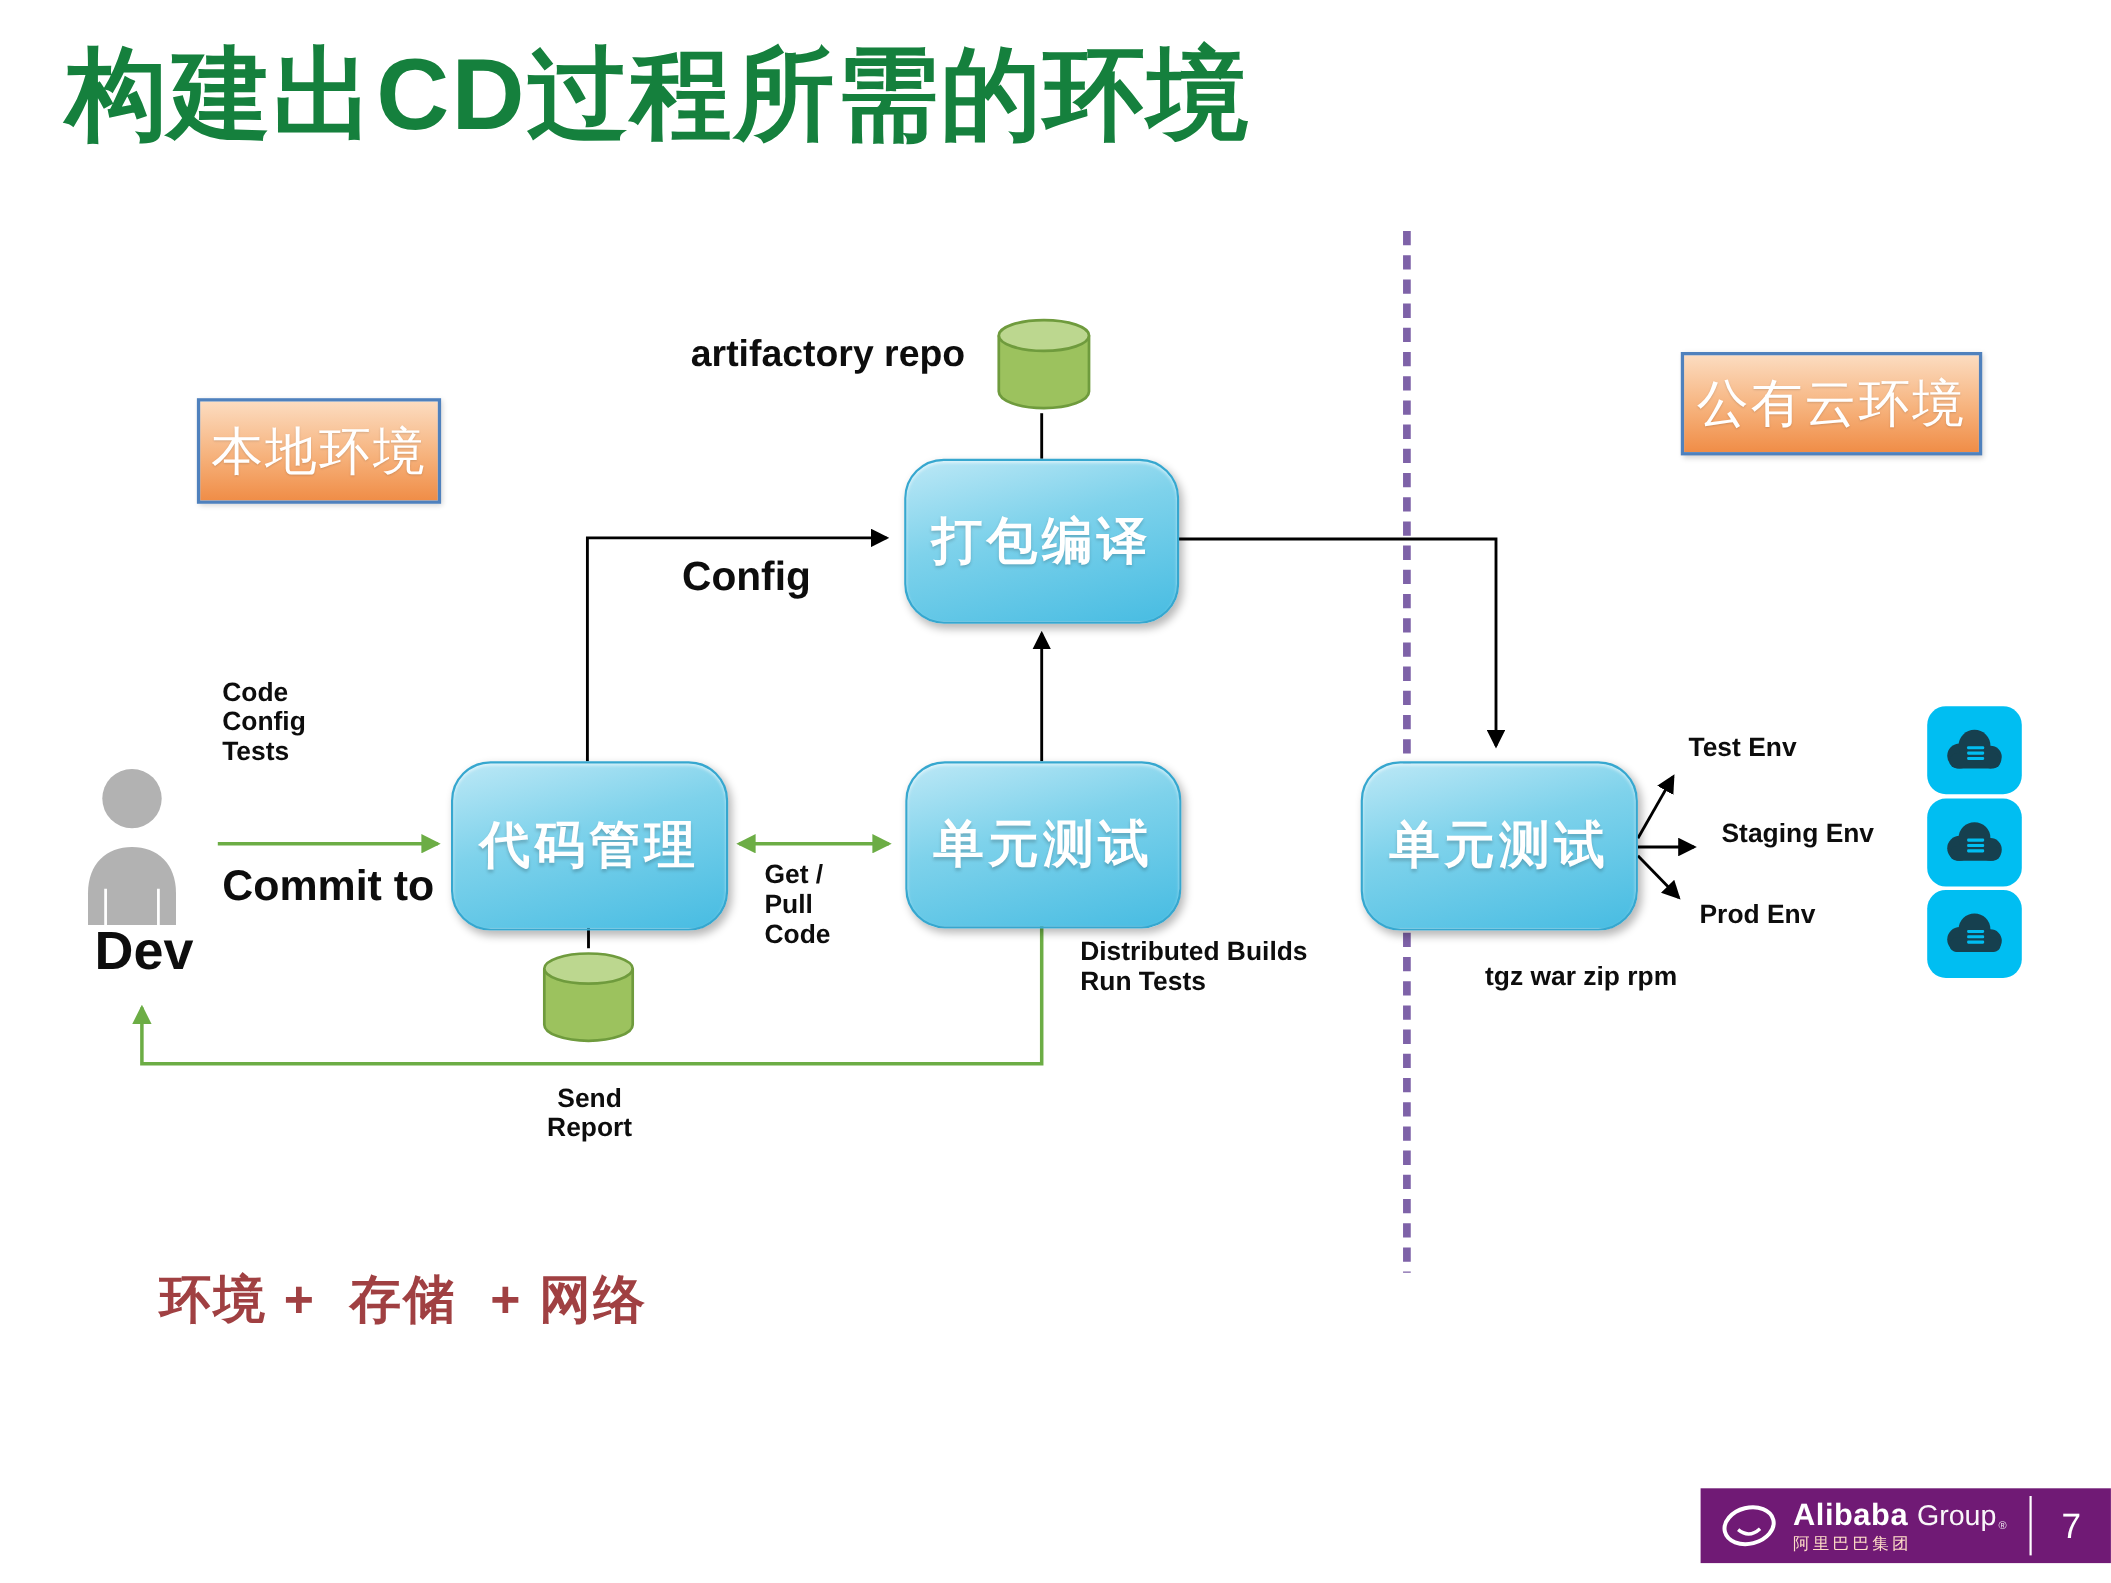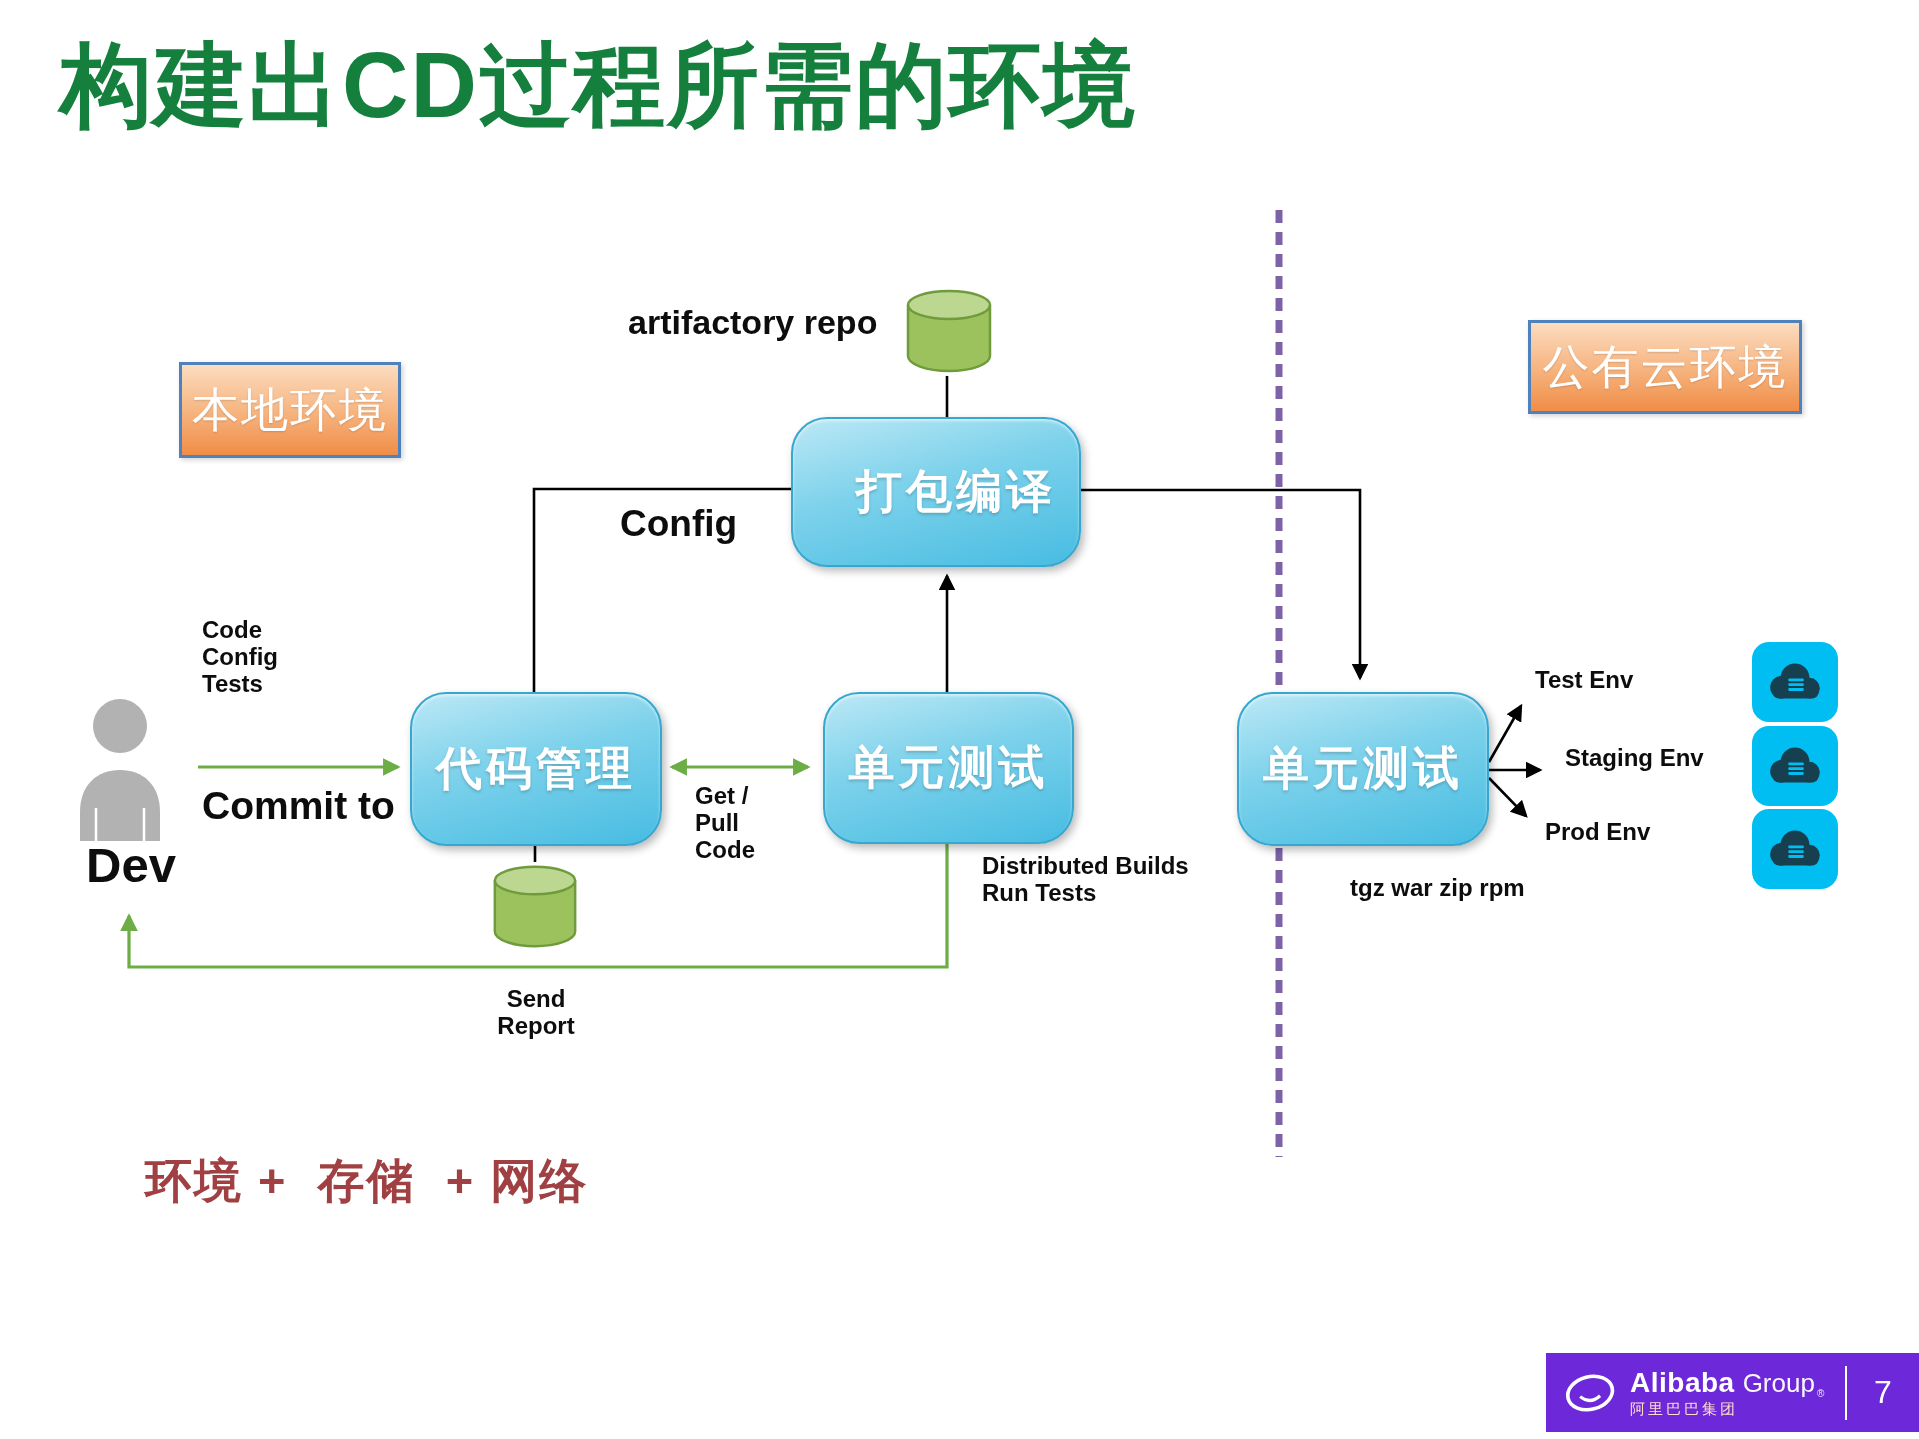--- a/index.html
+++ b/index.html
@@ -23,21 +23,21 @@
   .env-cloud{left:1528px;top:320px;width:268px;height:88px;}
   .node{
     position:absolute;display:flex;align-items:center;justify-content:center;
     border-radius:36px;
     background:linear-gradient(165deg,#BCE8F6 0%,#7ED2EB 42%,#47BCE2 100%);
     border:2px solid #36A7CF;
     box-shadow:3px 4px 8px rgba(0,0,0,.28), inset 0 2px 3px rgba(255,255,255,.55);
     color:#fff;font-size:46px;font-weight:700;letter-spacing:4px;
     text-shadow:0 2px 3px rgba(0,0,0,.18);
   }
-  .node-build{left:791px;top:417px;width:246px;height:146px;padding-left:40px;}
+  .node-build{left:822px;top:417px;width:246px;height:146px;}
   .node-code{left:410px;top:692px;width:248px;height:150px;}
   .node-unit{left:823px;top:692px;width:247px;height:148px;}
   .node-deploy{left:1237px;top:692px;width:248px;height:150px;}
   .lbl{
     position:absolute;font-weight:bold;color:#0d0d0d;white-space:pre-line;line-height:1.13;
     font-size:24px;
   }
   .lbl-artifactory{left:628px;top:303px;font-size:34px;}
   .lbl-config{left:620px;top:503px;font-size:37px;}
   .lbl-cct{left:202px;top:616px;}
@@ -54,21 +54,21 @@
     position:absolute;left:145px;top:1150px;
     font-size:47px;font-weight:800;color:#A04042;letter-spacing:2px;white-space:pre;
   }
   .figure{position:absolute;}
   .cloud-tile{
     position:absolute;left:1752px;width:86px;height:80px;border-radius:17px;
     background:#00BEF2;display:flex;align-items:center;justify-content:center;
   }
   .cloud-tile.t1{top:642px;} .cloud-tile.t2{top:726px;} .cloud-tile.t3{top:809px;}
   .footer-bar{
-    position:absolute;left:1546px;top:1353px;width:373px;height:79px;background:#6d28d9;
+    position:absolute;left:1546px;top:1353px;width:373px;height:68px;background:#701a75;
     display:flex;align-items:center;color:#fff;
   }
   .brand-text{display:flex;flex-direction:column;margin-left:10px;}
   .brand-row{display:flex;align-items:baseline;white-space:nowrap;}
   .brand-bold{font-size:28px;font-weight:800;letter-spacing:.5px;}
   .brand-light{font-size:26px;font-weight:400;margin-left:8px;opacity:.96;}
   .brand-cn{font-size:15px;letter-spacing:3px;color:#FFDEC8;margin-top:1px;}
   .reg-mark{font-size:10px;align-self:flex-end;opacity:.9;margin-left:2px;}
   .footer-divider{width:2px;height:54px;background:#fff;margin-left:auto;}
   .page-number{font-size:32px;width:72px;text-align:center;}

